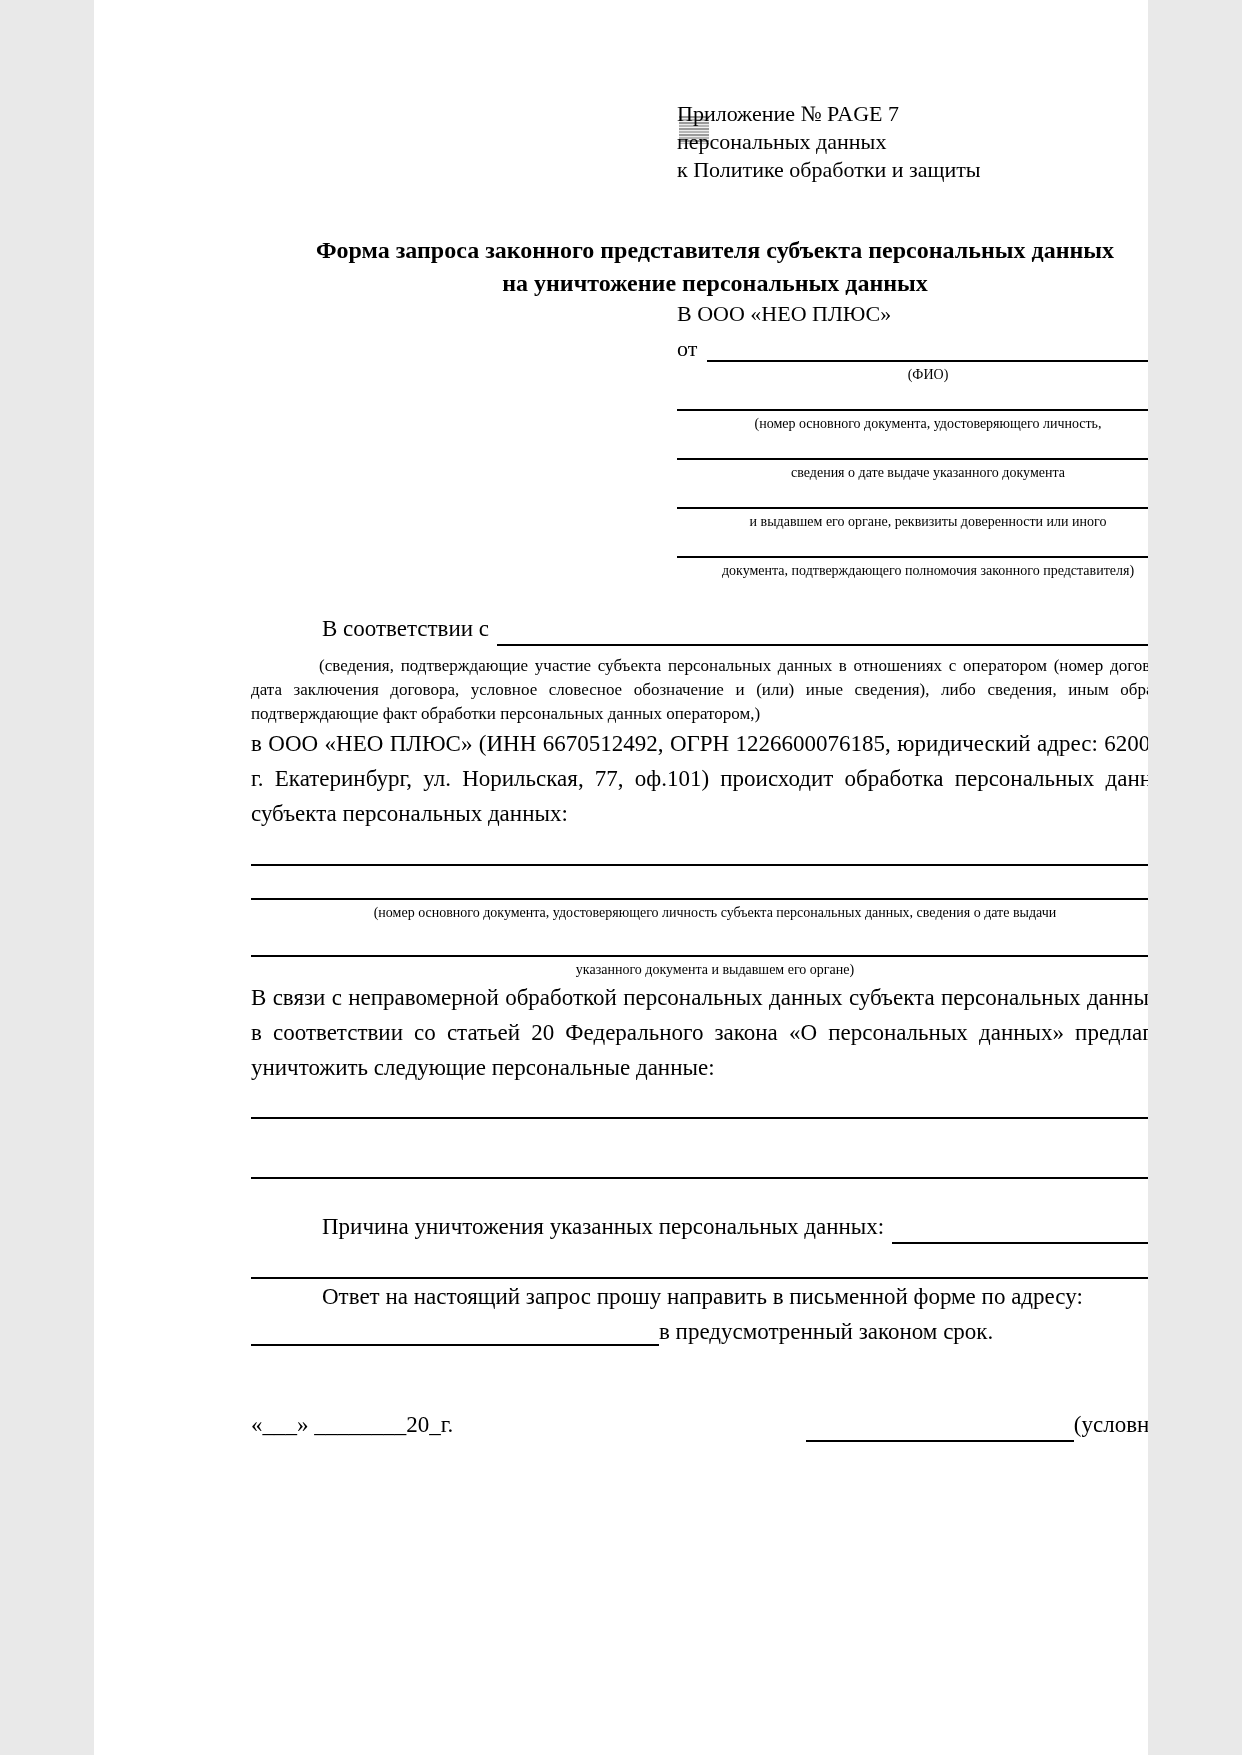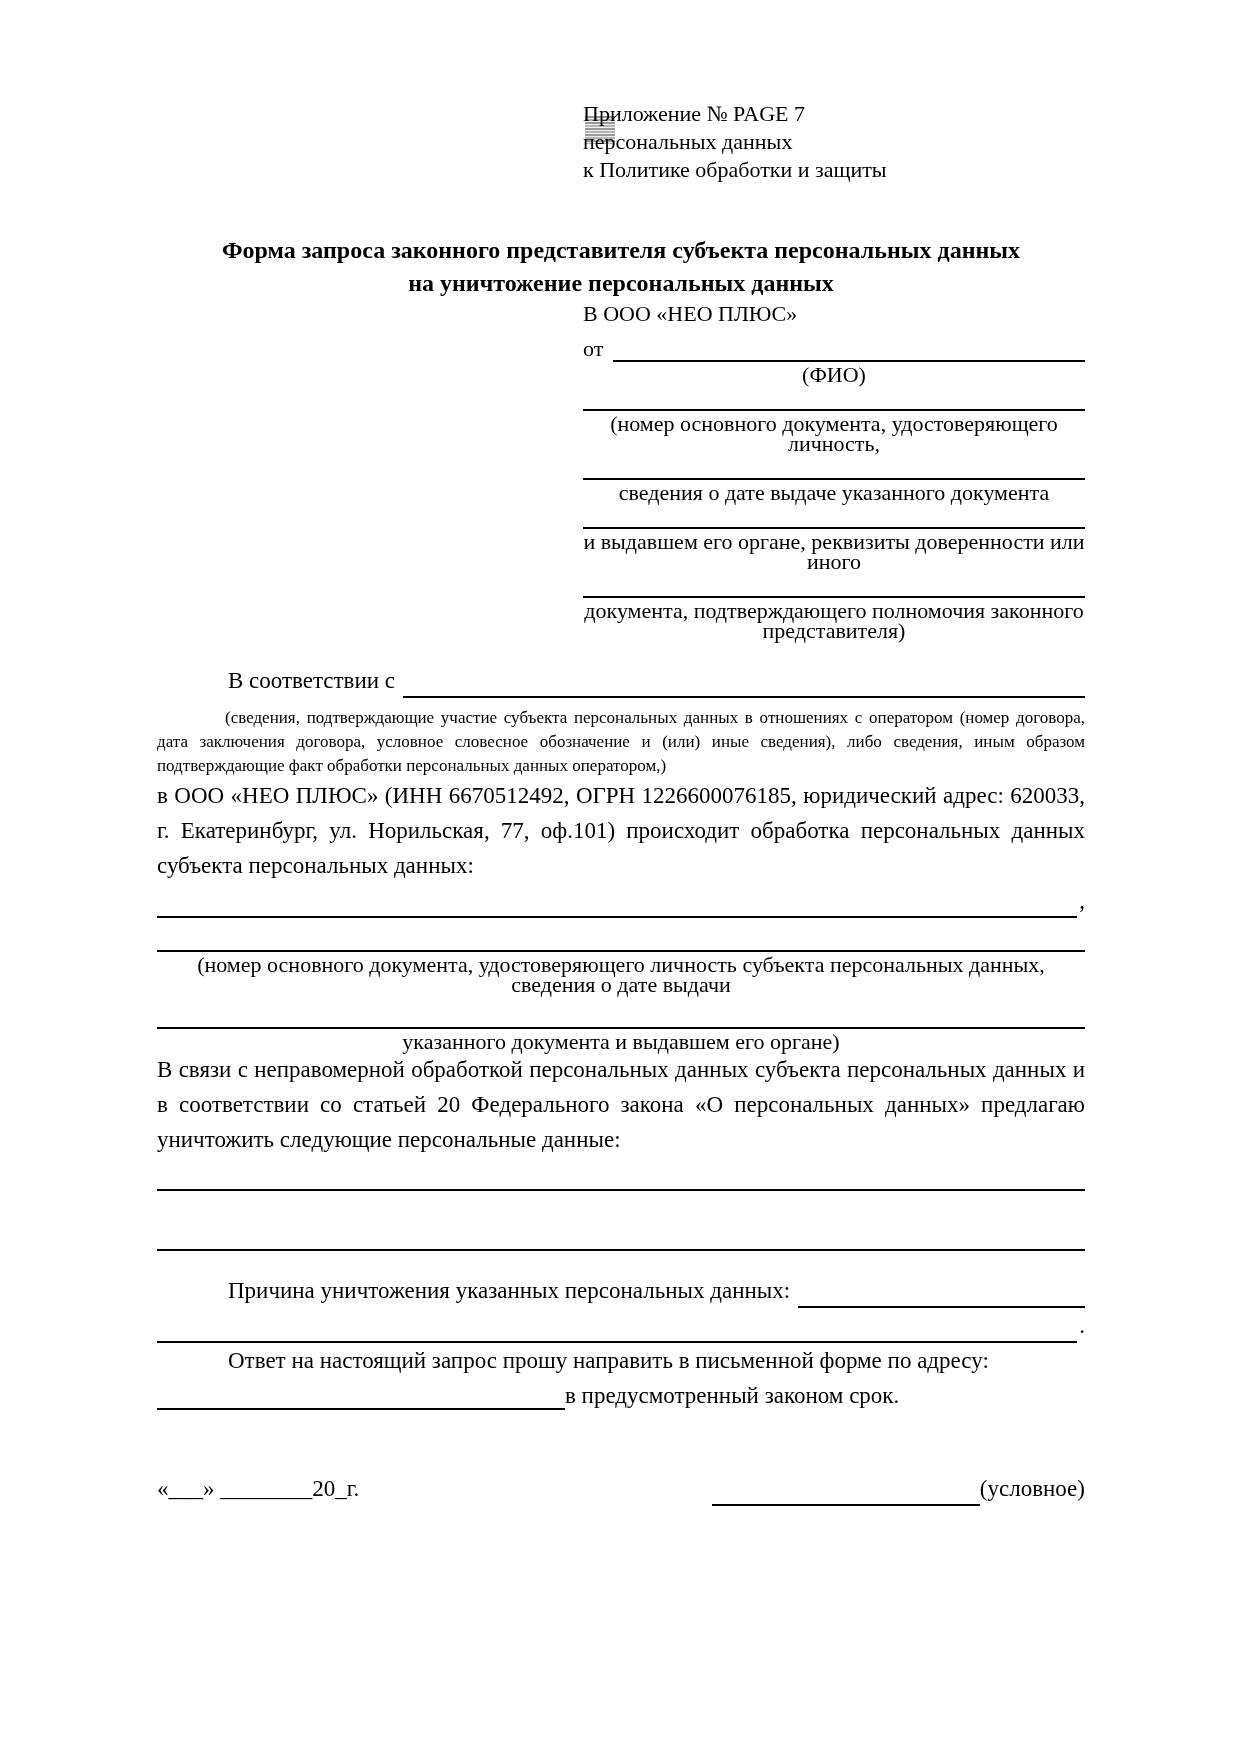--- a/index.html
+++ b/index.html
@@ -1,19 +1,19 @@
 <!DOCTYPE html>
 <html><head>
 <meta charset="utf-8">
 <style>
   * { box-sizing: border-box; }
   html, body { margin: 0; padding: 0; background: #e9e9e9; }
   .page {
     position: relative;
-    width: 1242px;
+    width: 1054px;
     height: 1755px;
     margin: 0 auto;
     background: #ffffff;
     font-family: "Liberation Serif", "DejaVu Serif", serif;
     color: #000;
     overflow: hidden;
   }
   .content {
     position: absolute;
     left: 157px;
@@ -53,27 +53,27 @@
 
   .addr {
     margin-left: 426px;
     width: 502px;
     font-size: 22px;
     line-height: 27px;
   }
   .from-row { display: flex; align-items: flex-end; margin-top: 8px; }
   .from-row .lbl { white-space: nowrap; padding-right: 10px; }
   .fill { flex: 1 1 auto; border-bottom: 2px solid #000; height: 24px; }
-  .caption { font-size: 22px; line-height: 20px; text-align: center; padding-top: 3px; }
+  .caption { font-size: 14px; line-height: 20px; text-align: center; padding-top: 3px; }
   .u-line { height: 26px; border-bottom: 2px solid #000; }
 
   .body-sec { font-size: 23px; line-height: 35px; }
 
   .lead-row { display: flex; align-items: flex-end; margin-top: 22px; }
-  .lead-row .lead { white-space: nowrap; padding-right: 8px; }
+  .lead-row .lead { white-space: nowrap; padding-right: 8px; margin-top: 8px; }
   .indent { margin-left: 71px; }
 
   .note {
     font-size: 17px;
     line-height: 24px;
     text-align: justify;
     text-indent: 68px;
     margin-top: 8px;
   }
 

